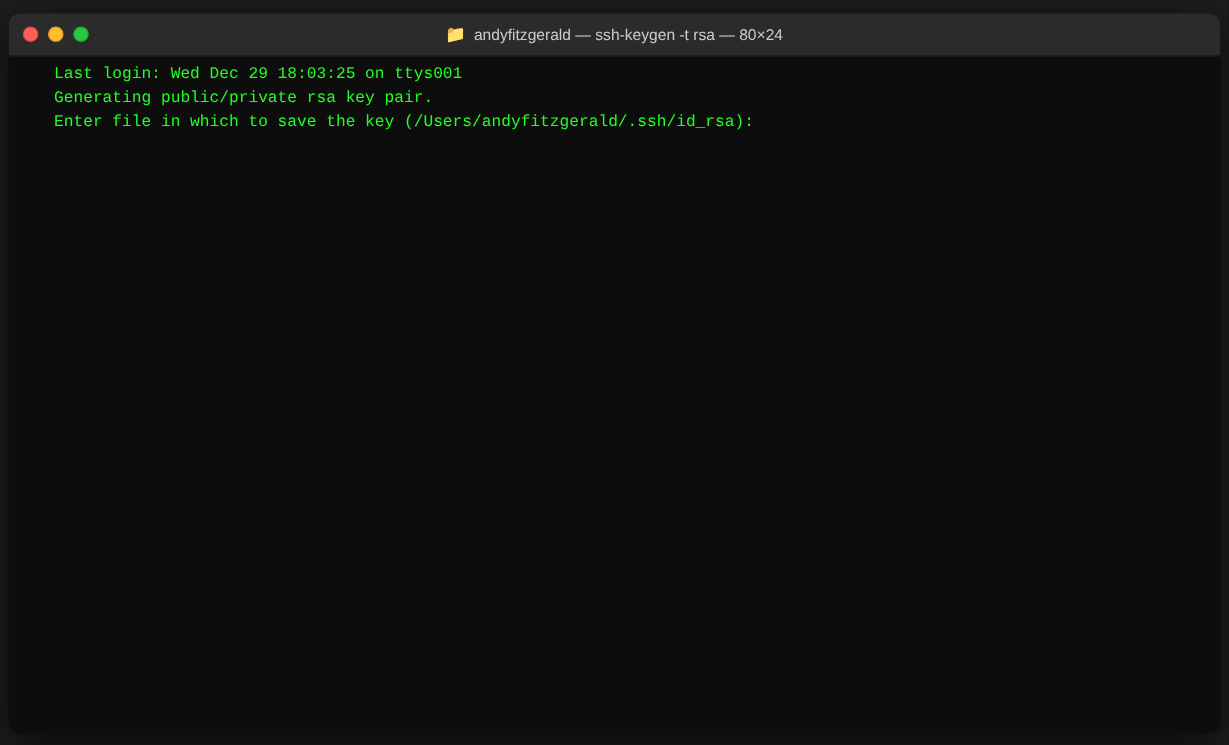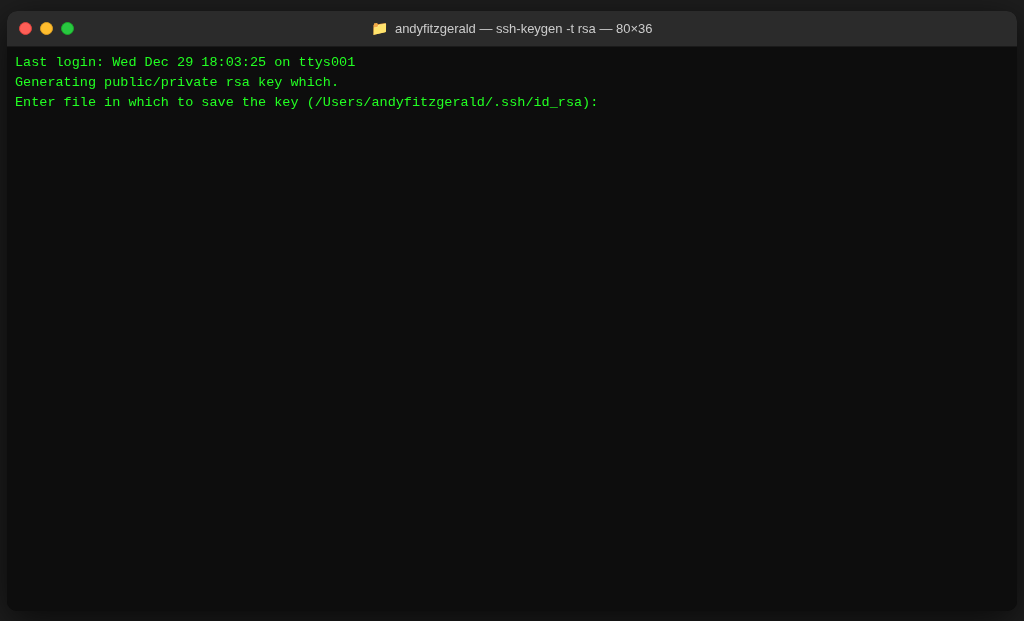--- a/index.html
+++ b/index.html
@@ -86,20 +86,21 @@
 
     .terminal-body {
       flex: 1;
       background: #0d0d0d;
       padding: 6px 8px;
       font-family: 'Menlo', 'Monaco', 'Courier New', monospace;
       font-size: 13.5px;
       line-height: 1.5;
       color: #22ff22;
       overflow: hidden;
+      margin-left: 30px;
     }
 
     .term-line {
       display: block;
       white-space: pre;
     }
 
     .dim {
       color: #22ff22;
     }
@@ -109,21 +110,21 @@
 
 <div class="window">
   <div class="titlebar">
     <div class="traffic-lights">
       <div class="traffic-light close"></div>
       <div class="traffic-light minimize"></div>
       <div class="traffic-light maximize"></div>
     </div>
     <div class="title-text">
       <span class="title-icon">📁</span>
-      <span>andyfitzgerald — ssh-keygen -t rsa — 80×36</span>
+      <span>andyfitzgerald — ssh-keygen -t rsa — 80×24</span>
     </div>
   </div>
   <div class="terminal-body">
     <span class="term-line dim">Last login: Wed Dec 29 18:03:25 on ttys001</span>
-    <span class="term-line">Generating public/private rsa key which.</span>
+    <span class="term-line">Generating public/private rsa key pair.</span>
     <span class="term-line">Enter file in which to save the key (/Users/andyfitzgerald/.ssh/id_rsa):</span>
   </div>
 </div>
 
 </body></html>

